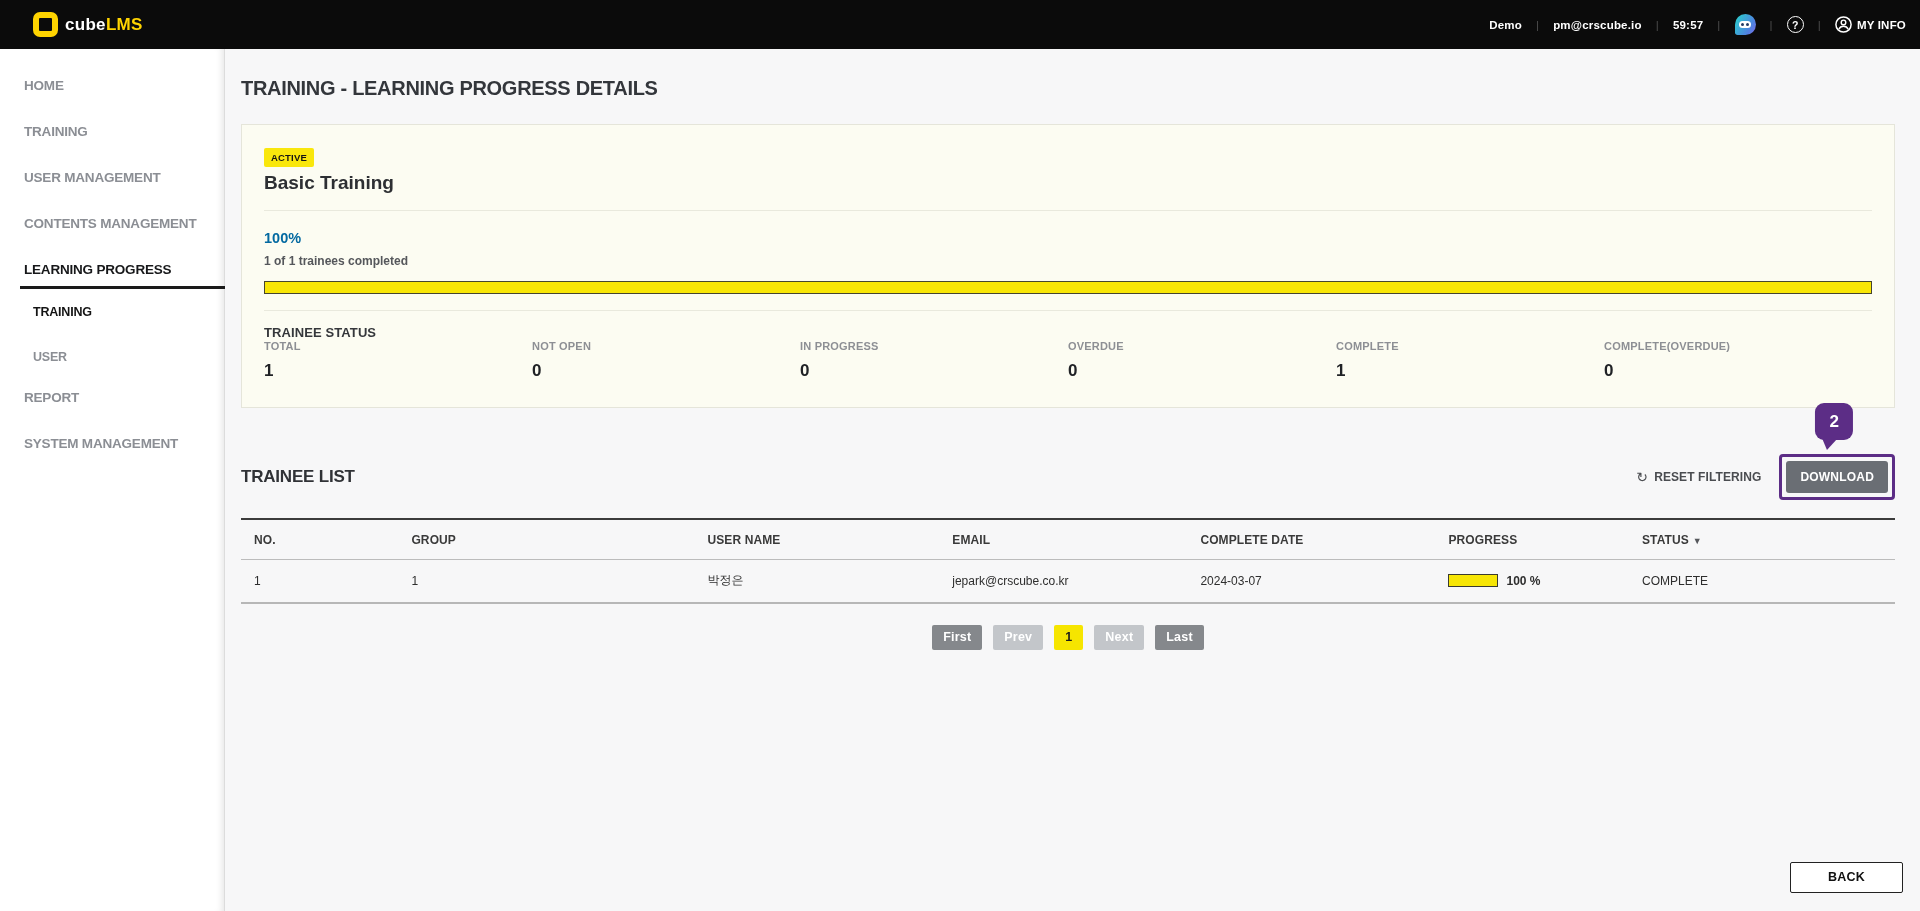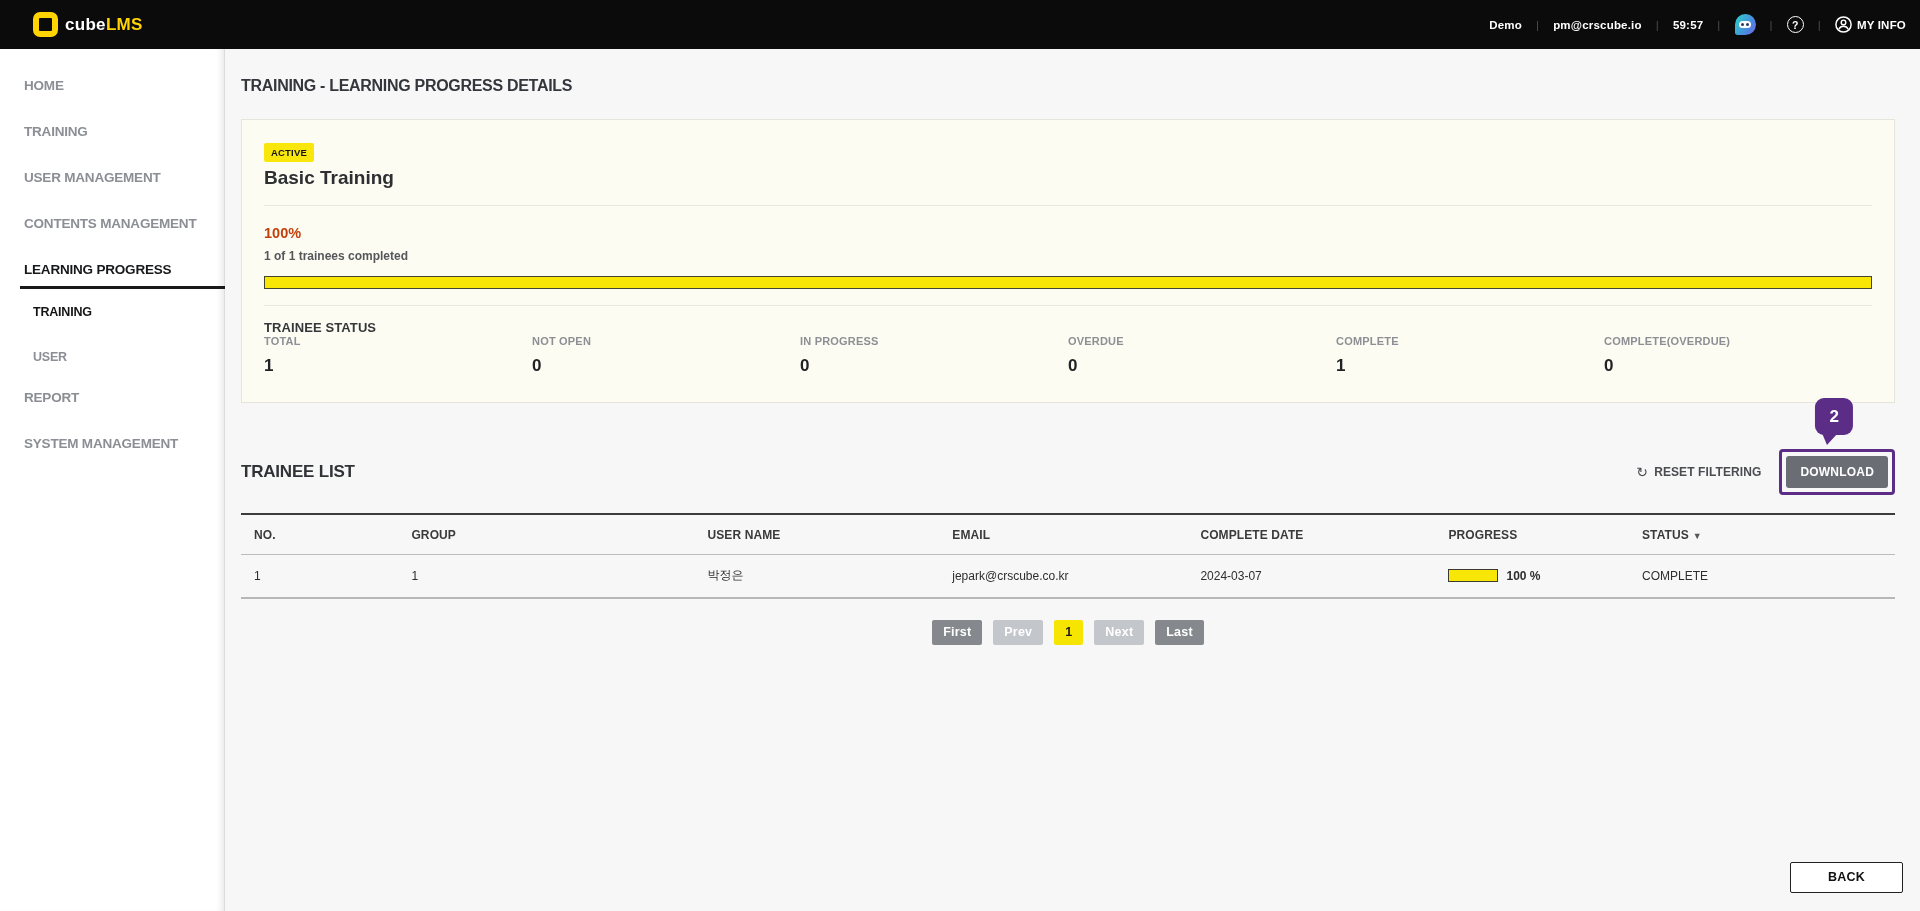--- a/index.html
+++ b/index.html
@@ -57,36 +57,36 @@
     margin-bottom:33px; cursor:pointer; line-height:13px;
   }
   .nav-item.active { color:#17181a; margin-bottom:0; }
   .active-underline { width:205px; height:3px; background:#1a1a1a; margin:10px 0 0 -4px; }
   .nav-sub { margin-left:9px; font-size:12.5px; line-height:12px; }
   .nav-sub.first { margin-top:17px; }
   .nav-sub.second { margin-top:17px; margin-bottom:28px; }
   .nav-sub.on { color:#141414; }
 
   .main { flex:1; position:relative; padding:28px 25px 0 16px; }
-  .page-title { font-size:16px; font-weight:bold; color:#33363b; letter-spacing:-.3px; }
+  .page-title { font-size:20px; font-weight:bold; color:#33363b; letter-spacing:-.3px; }
 
   
   .card {
     margin-top:24px; background:#fcfcf2; border:1px solid #e5e5da;
     padding:22px 22px 26px;
   }
   .badge-active {
     display:inline-block; background:#f9e70c; color:#141414;
     font-size:9.5px; font-weight:bold; padding:4px 7px; border-radius:2px;
     letter-spacing:.2px;
   }
   .card-category { margin-top:10px; font-size:13px; font-weight:bold; color:#86888c; }
   .card-title { margin-top:5px; font-size:19px; font-weight:bold; color:#2d2f33; }
   .card-div { border-top:1px solid #e9e9dd; margin-top:16px; }
-  .pct { margin-top:19px; font-size:14.5px; font-weight:bold; color:#c2410c; }
+  .pct { margin-top:19px; font-size:14.5px; font-weight:bold; color:#0369a1; }
   .pct-caption { margin-top:8px; font-size:12px; font-weight:bold; color:#55575b; }
   .bigbar { margin-top:13px; height:13px; border:1px solid #45452f; background:#fff; }
   .bigbar .fill { height:100%; background:#f8e606; width:100%; }
   .ts-head { margin-top:14px; font-size:13px; font-weight:bold; color:#35373b; letter-spacing:.1px; }
   .ts-grid { display:grid; grid-template-columns:repeat(6,1fr); }
   .ts-label { font-size:11px; font-weight:bold; color:#8d8f94; letter-spacing:.2px; }
   .ts-value { margin-top:9px; font-size:17px; font-weight:bold; color:#202226; }
 
   
   .list-header { margin-top:46px; display:flex; align-items:center; }

